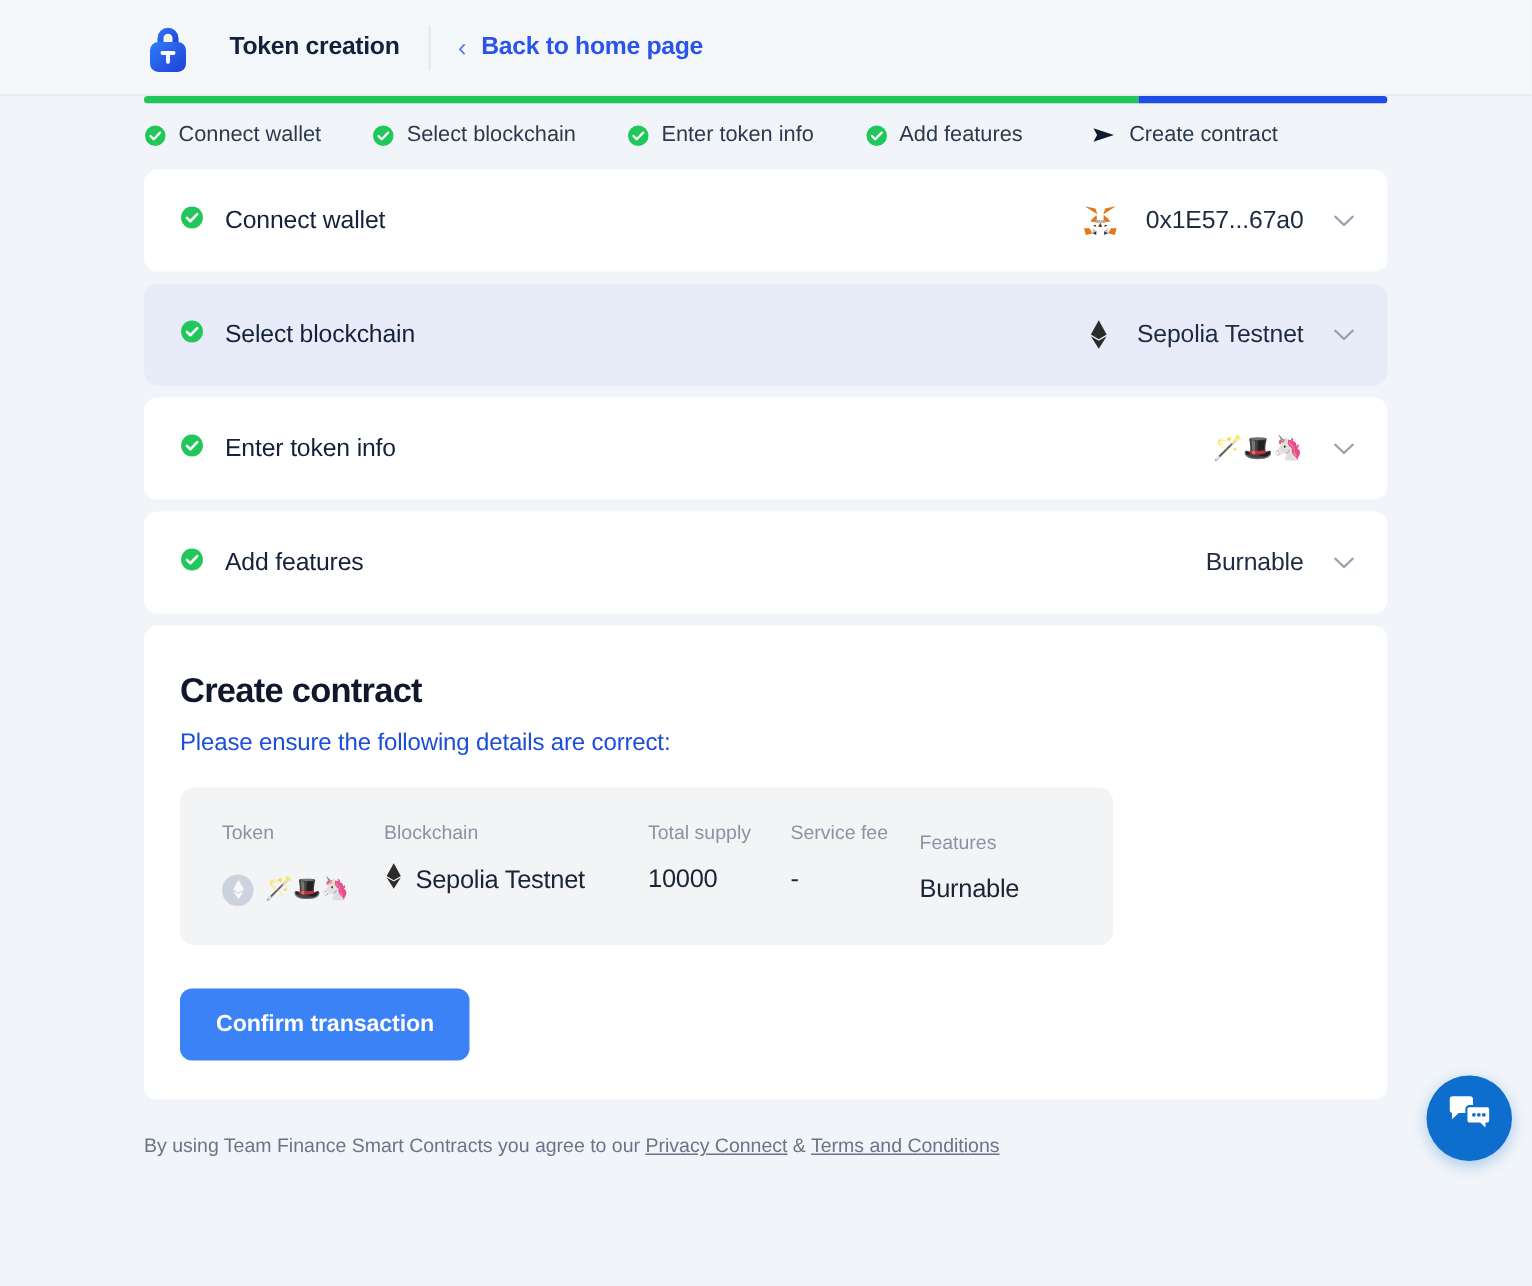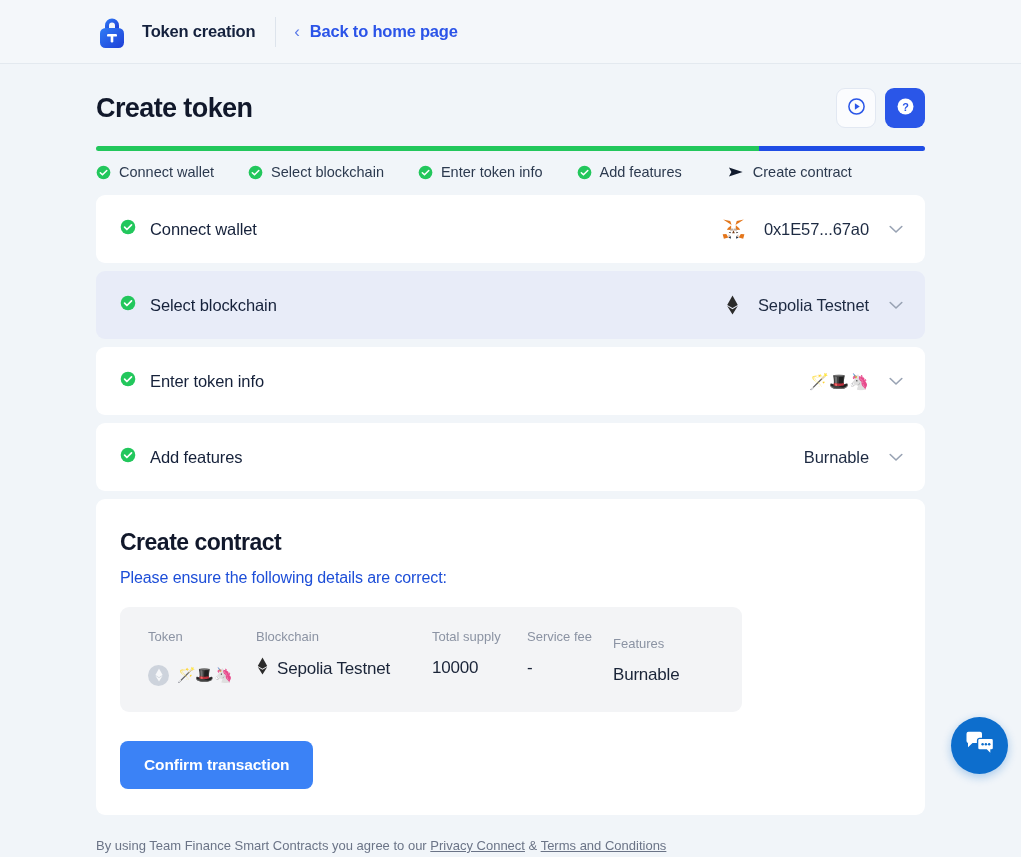--- a/index.html
+++ b/index.html
@@ -22,21 +22,21 @@
     height: 64px;
     background: #f4f7fa;
     border-bottom: 1px solid #e3e9ef;
     display: flex;
     align-items: center;
     padding-left: 96px;
   }
   .brand {
     display: flex;
     align-items: center;
-    gap: 14px;
+    gap: 25px;
     padding-right: 18px;
   }
   .lock-logo { width: 32px; height: 34px; display: block; }
   .brand-title {
     font-size: 16.5px;
     font-weight: bold;
     letter-spacing: -0.2px;
     color: #14213d;
   }
   .divider-v {
@@ -304,41 +304,20 @@
   </div>
   <div class="divider-v"></div>
   <div class="back-link">
     <span class="back-chev">‹</span>
     <span>Back to home page</span>
   </div>
 </div>
 
 <div class="page">
 
-  <div class="title-row">
-    <div class="page-title">Create token</div>
-    <div class="title-actions">
-      <div class="icon-btn ghost">
-        <span>
-          <svg width="19" height="19" viewBox="0 0 20 20">
-            <circle cx="10" cy="10" r="8" fill="none" stroke="#2a56e8" stroke-width="1.6"></circle>
-            <path d="M8.3 6.7 L13.4 10 L8.3 13.3 Z" fill="#2a56e8"></path>
-          </svg>
-        </span>
-      </div>
-      <div class="icon-btn primary">
-        <span>
-          <svg width="19" height="19" viewBox="0 0 20 20">
-            <circle cx="10" cy="10" r="8.4" fill="#ffffff"></circle>
-            <text x="10" y="14.3" text-anchor="middle" font-family="Liberation Sans, sans-serif" font-size="11.5" font-weight="bold" fill="#2a56e8">?</text>
-          </svg>
-        </span>
-      </div>
-    </div>
-  </div>
 
   <div class="progress-track">
     <div class="progress-done" id="prog-done" style="width: 80%; background: rgb(34, 199, 92);"></div>
     <div class="progress-current" id="prog-current" style="width: 20%; background: rgb(31, 76, 229);"></div>
   </div>
 
   <div class="steps">
     <div class="step">
       <span class="step-check">
         <svg viewBox="0 0 16 16" width="15" height="15">

